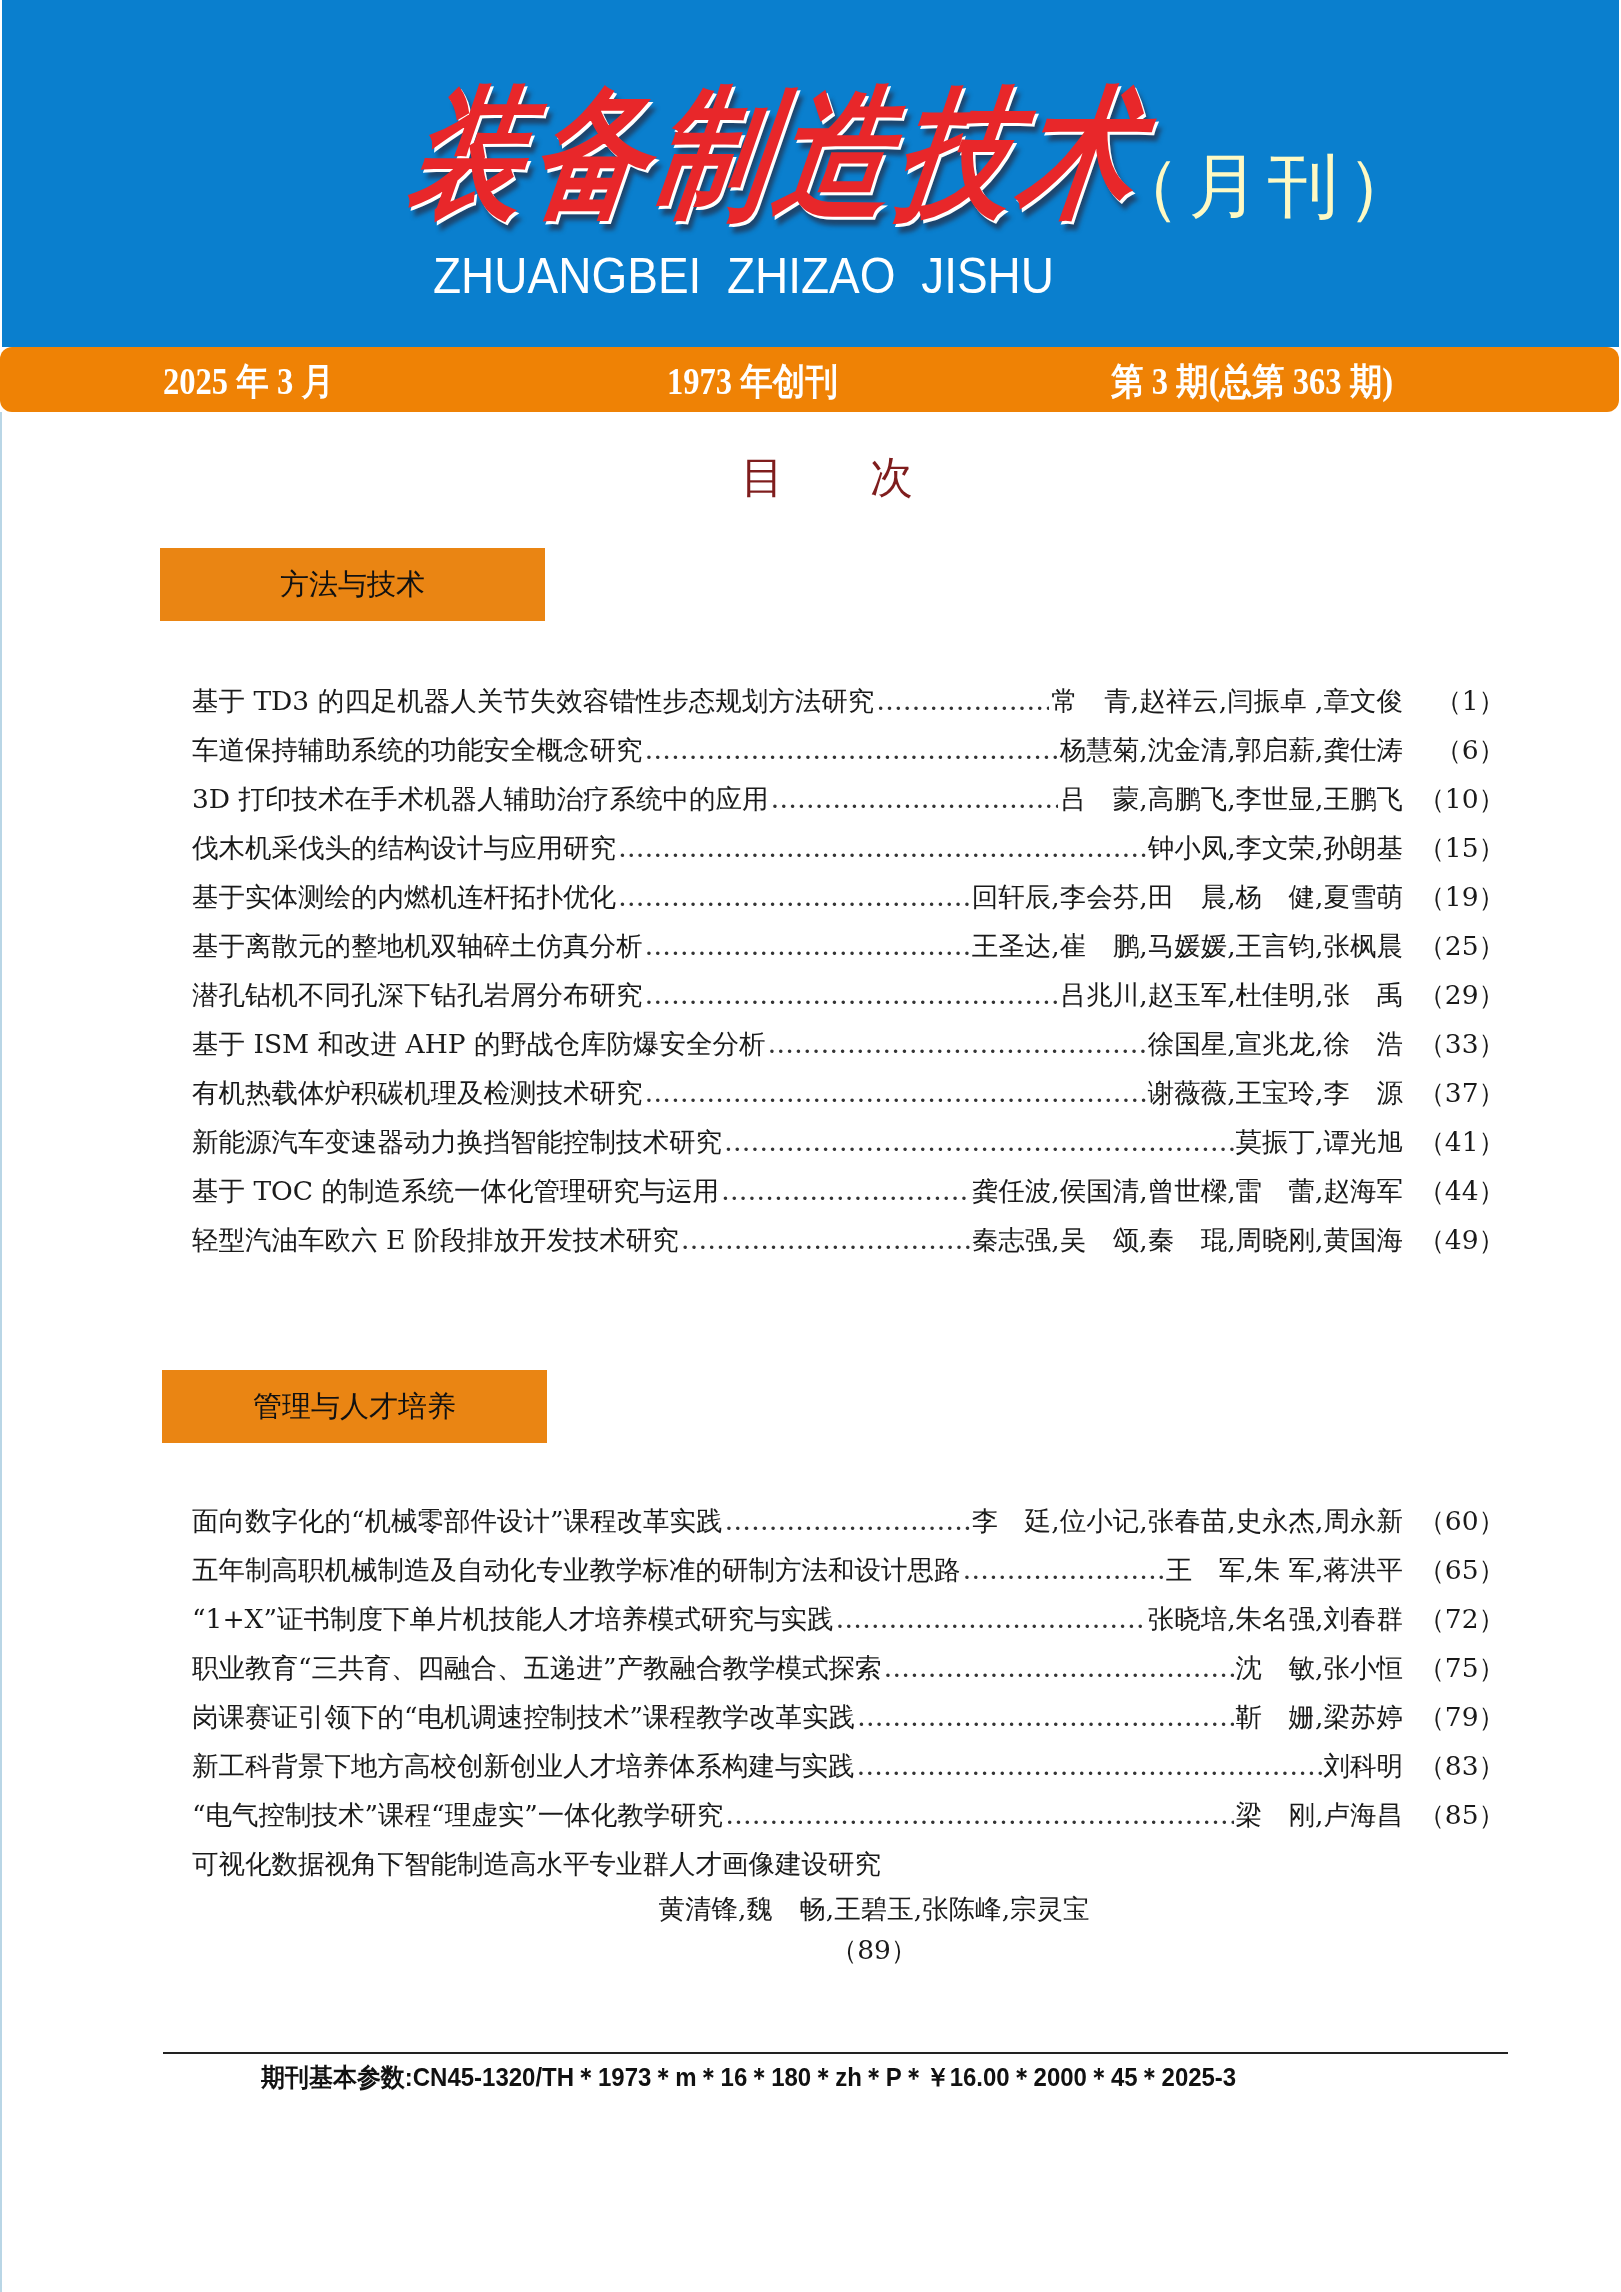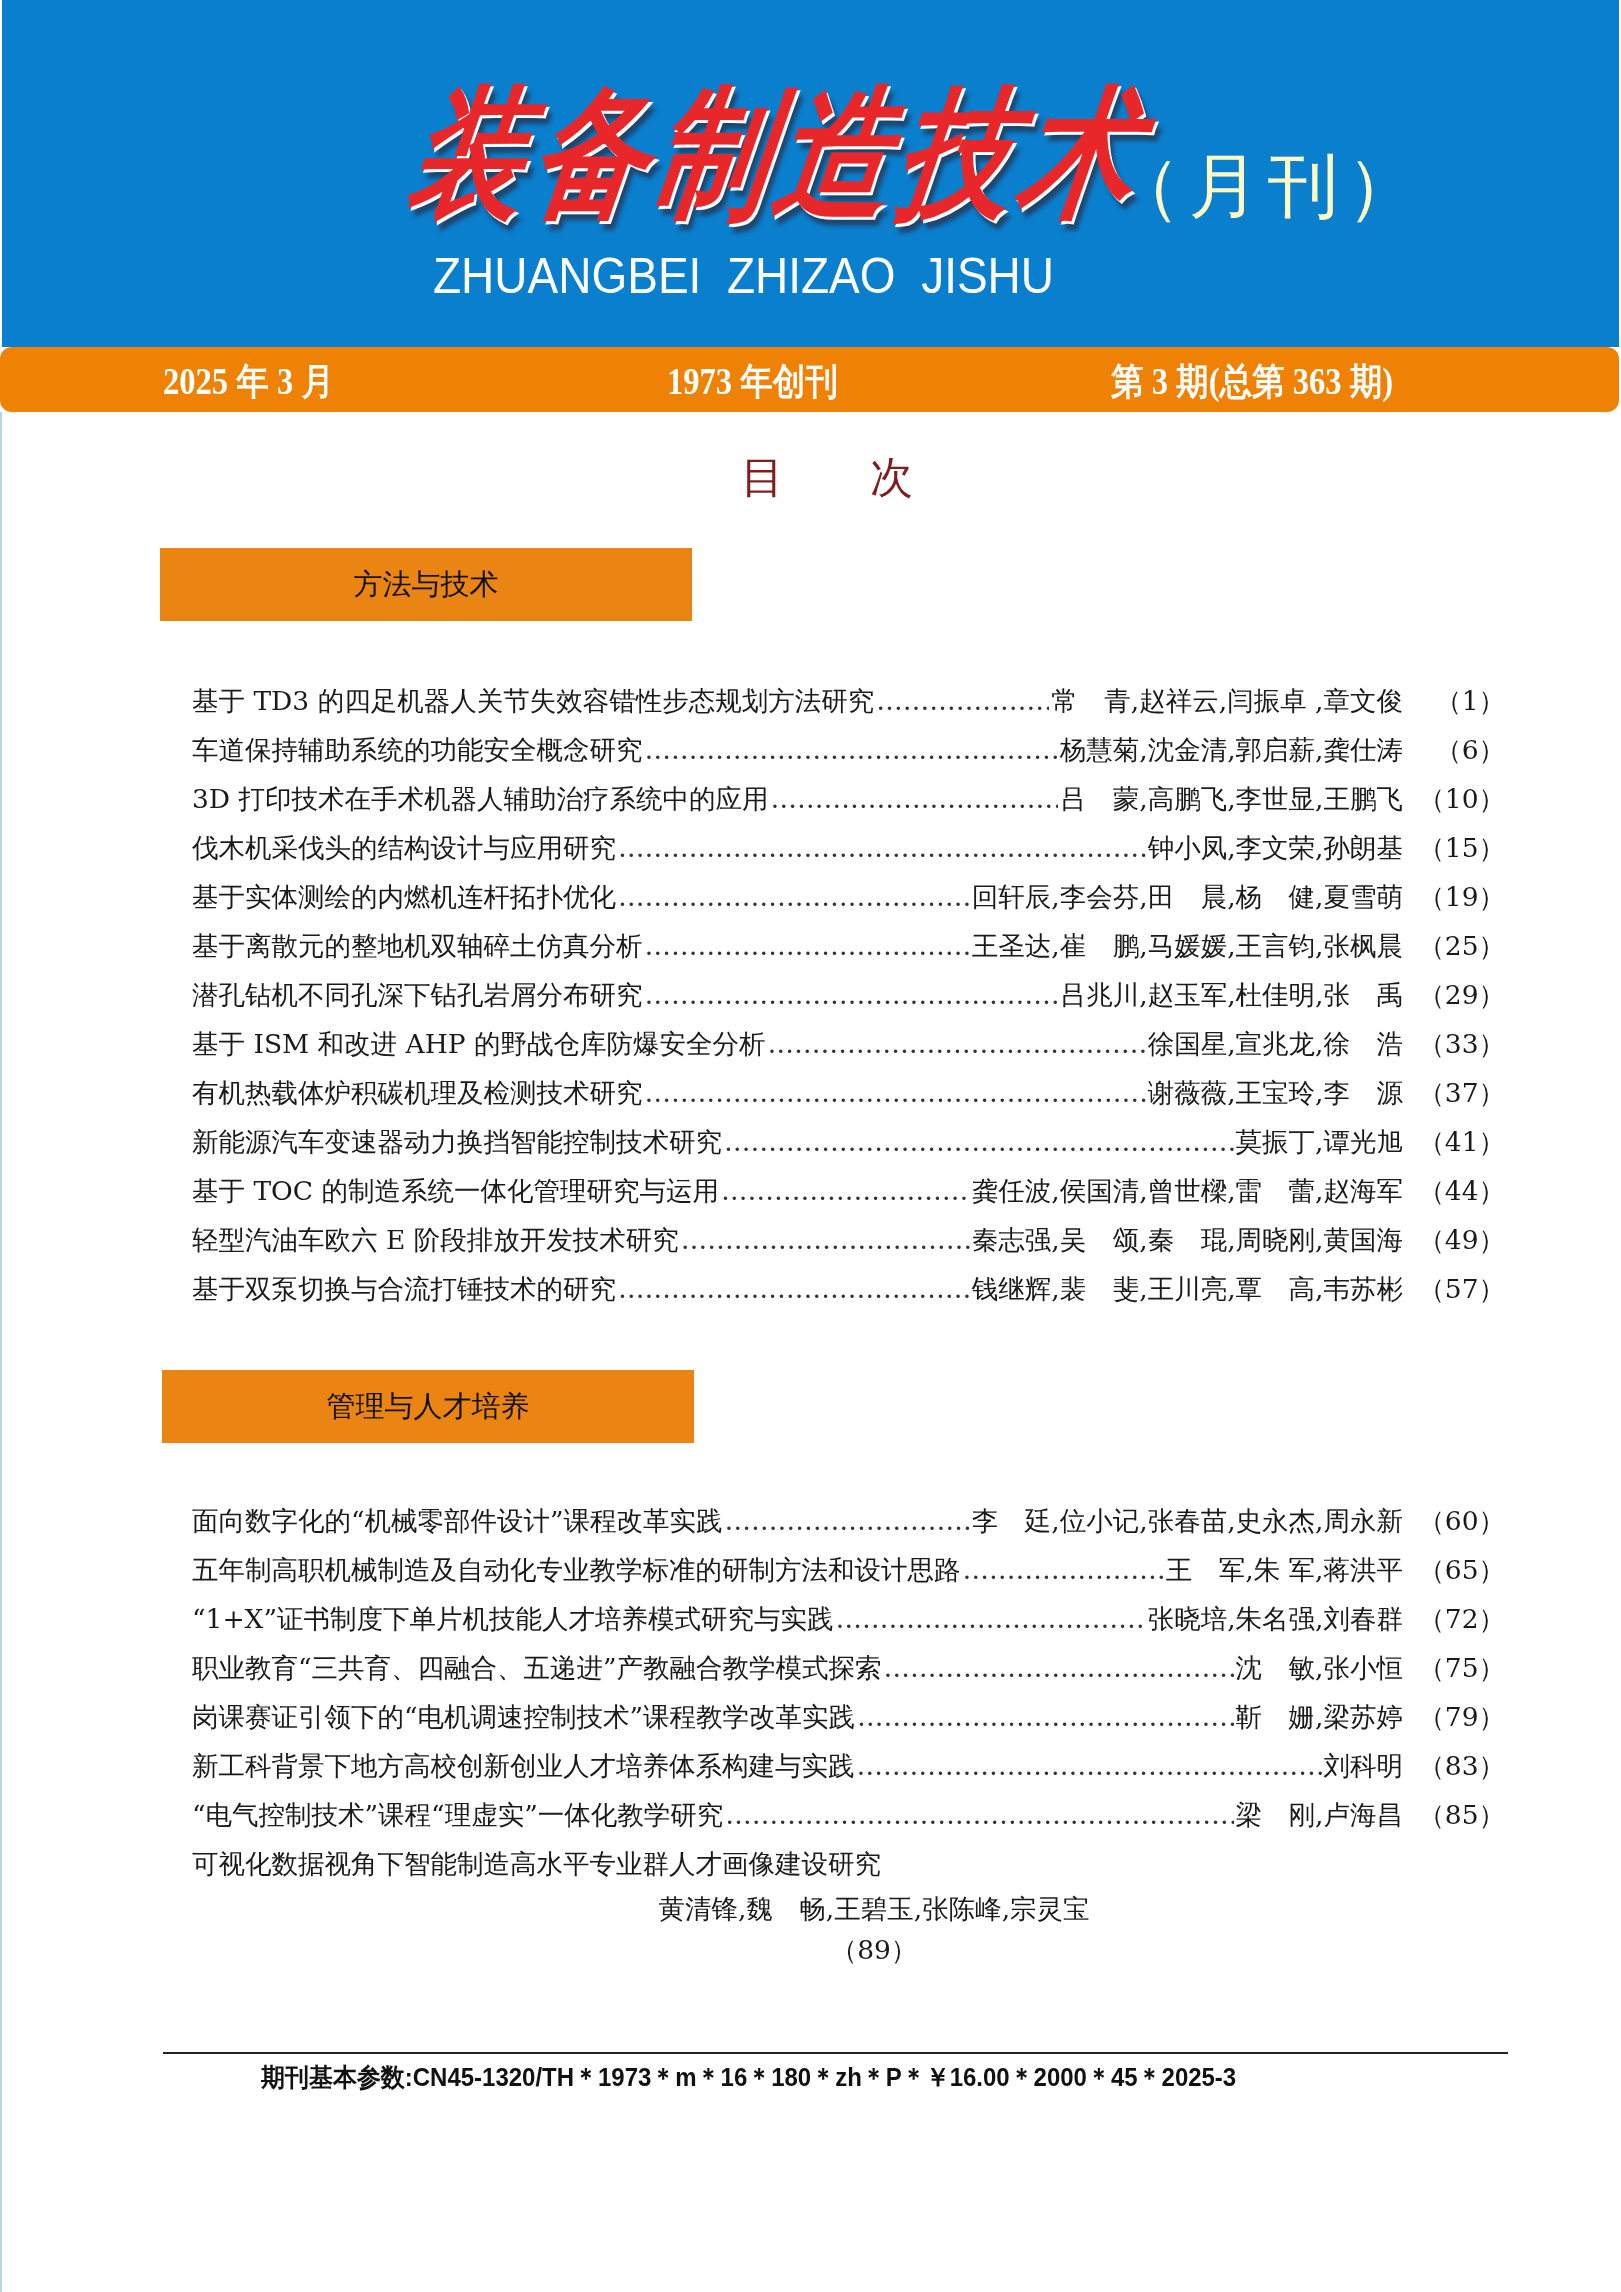--- a/index.html
+++ b/index.html
@@ -58,21 +58,21 @@
   .issue-founded { left: 667px; }
   .issue-number { left: 1111px; }
 
   .toc-heading {
     position: absolute; left: 741px; top: 449px;
     font-family: "DejaVu Sans", sans-serif;
     font-size: 43px; color: #7f1d1d; letter-spacing: 86px;
     white-space: nowrap;
   }
   .section-label {
-    position: absolute; width: 532px; height: 73px;
+    position: absolute; width: 385px; height: 73px;
     background: #ea8513;
     display: flex; align-items: center; justify-content: center;
     font-family: "DejaVu Sans", sans-serif;
     font-size: 29px; color: #111;
   }
   .section-label.s1 { left: 160px; top: 548px; }
   .section-label.s2 { left: 162px; top: 1370px; }
 
   .toc-list { position: absolute; left: 192px; width: 1313px; }
   .toc-list.l1 { top: 676px; }
@@ -192,26 +192,20 @@
       <span class="toc-dots"></span>
       <span class="toc-authors">龚任波,侯国清,曾世樑,雷　蕾,赵海军</span>
       <span class="toc-page">（44）</span>
     </div>
   <div class="toc-row">
       <span class="toc-title">轻型汽油车欧六 E 阶段排放开发技术研究</span>
       <span class="toc-dots"></span>
       <span class="toc-authors">秦志强,吴　颂,秦　琨,周晓刚,黄国海</span>
       <span class="toc-page">（49）</span>
     </div>
-  <div class="toc-row">
-      <span class="toc-title">基于双泵切换与合流打锤技术的研究</span>
-      <span class="toc-dots"></span>
-      <span class="toc-authors">钱继辉,裴　斐,王川亮,覃　高,韦苏彬</span>
-      <span class="toc-page">（57）</span>
-    </div>
 </div>
 
 <div class="section-label s2">管理与人才培养</div>
 <div class="toc-list l2">
   <div class="toc-row">
       <span class="toc-title">面向数字化的“机械零部件设计”课程改革实践</span>
       <span class="toc-dots"></span>
       <span class="toc-authors">李　廷,位小记,张春苗,史永杰,周永新</span>
       <span class="toc-page">（60）</span>
     </div>

